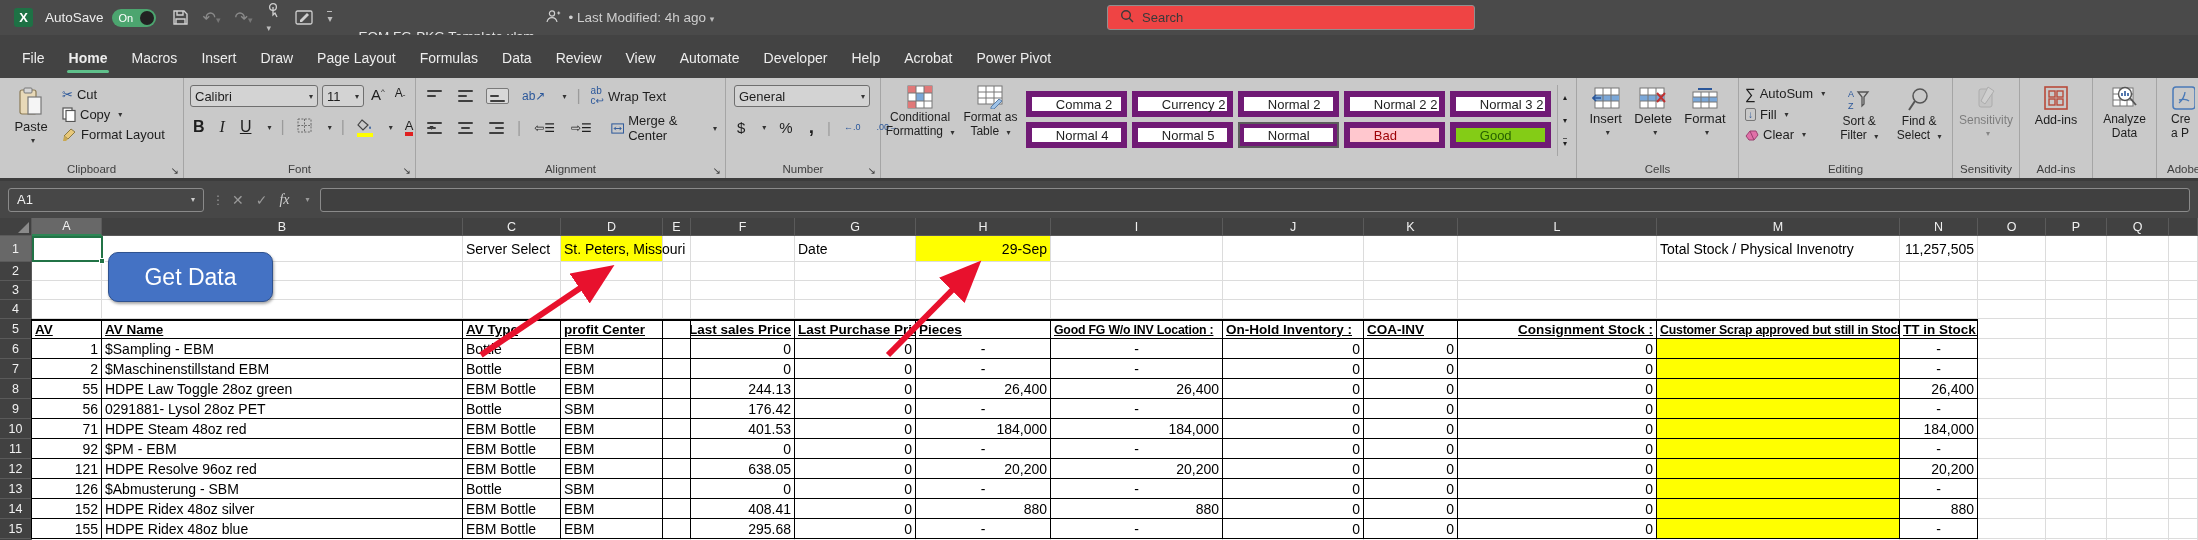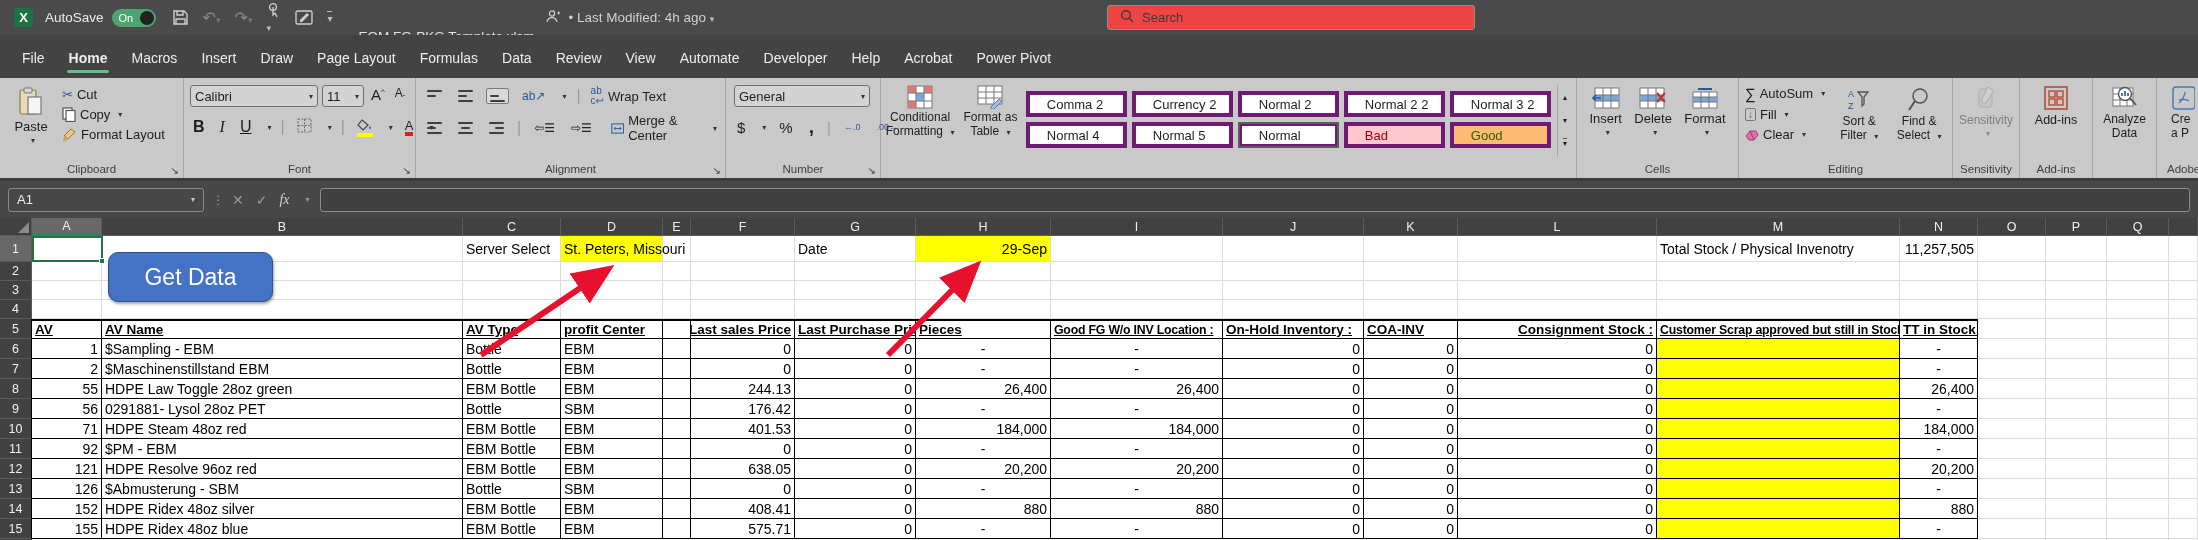--- a/index.html
+++ b/index.html
@@ -34,24 +34,24 @@
   #ribbon { top:78px; height:103px; background:#c9c9c9; display:flex; color:#1e1e1e; border-bottom:3px solid #3c3c3c; }
   .g { position:relative; height:100%; border-right:1px solid #a5a5a5; flex:none; }
   .glabel { position:absolute; bottom:3px; left:0; right:0; text-align:center; font-size:11.5px; color:#3f3f3f; }
   .launch { position:absolute; bottom:2px; right:4px; font-size:10px; color:#3f3f3f; }
   .gbody { position:absolute; top:5px; left:0; right:0; bottom:20px; }
   .bigbtn { display:flex; flex-direction:column; align-items:center; font-size:13px; gap:2px; }
   .sm { font-size:13px; display:flex; align-items:center; gap:4px; }
   .dd { border:1px solid #6f6f6f; border-radius:3px; background:#d3d3d3; font-size:13px; height:22px; display:flex; align-items:center; padding:0 4px; justify-content:space-between; }
   .ddc { font-size:8px; color:#333; margin-left:4px; }
   .mini { font-size:9px; line-height:1; text-align:center; }
-  .chip { background:#fff; border:4px solid #701a75; font-size:13px; display:flex; align-items:center; padding-left:17px; height:26px; }
+  .chip { background:#fff; border:6px solid #701a75; font-size:13px; display:flex; align-items:center; padding-left:24px; height:26px; }
   .chip.sel { outline:2px solid #5c5c5c; outline-offset:-2px; }
   .chip.bad { background:#ffc7ce; color:#9c0006; }
-  .chip.good { background:#fdba74; color:#276100; }
+  .chip.good { background:#84cc16; color:#276100; }
   .lines { width:15px; height:12px; display:flex; flex-direction:column; justify-content:space-between; }
   .lines i { display:block; height:2px; background:#3f3f3f; border-radius:1px; }
   .ib { padding:1px 3px; border-radius:2px; }
   .ib.selbox { border:1px solid #7a7a7a; background:#d8d8d8; }
   .grayed { opacity:.45; }
 
   
   #fbar { top:181px; height:37px; background:#474747; display:flex; align-items:center; }
   #namebox { margin-left:8px; width:196px; height:24px; border:1px solid #8a8a8a; border-radius:3px; color:#f0f0f0; font-size:13px; display:flex; align-items:center; padding:0 8px; justify-content:space-between; }
   #fbar .dots { color:#9a9a9a; margin:0 8px; font-size:12px; }
@@ -844,21 +844,21 @@
         <div class="c"></div>
         <div class="c"></div>
       </div>
       <div class="grow" style="height: 20px;">
         <div class="rownum">15</div>
         <div class="c tbl bl r">155</div>
         <div class="c tbl">HDPE Ridex 48oz blue</div>
         <div class="c tbl">EBM Bottle</div>
         <div class="c tbl">EBM</div>
         <div class="c tbl"></div>
-        <div class="c tbl r">575.71</div>
+        <div class="c tbl r">295.68</div>
         <div class="c tbl r">0</div>
         <div class="c tbl ctr">-</div>
         <div class="c tbl ctr">-</div>
         <div class="c tbl r">0</div>
         <div class="c tbl r">0</div>
         <div class="c tbl r">0</div>
         <div class="c tbl yellow"></div>
         <div class="c tbl ctr">-</div>
         <div class="c"></div>
         <div class="c"></div>

